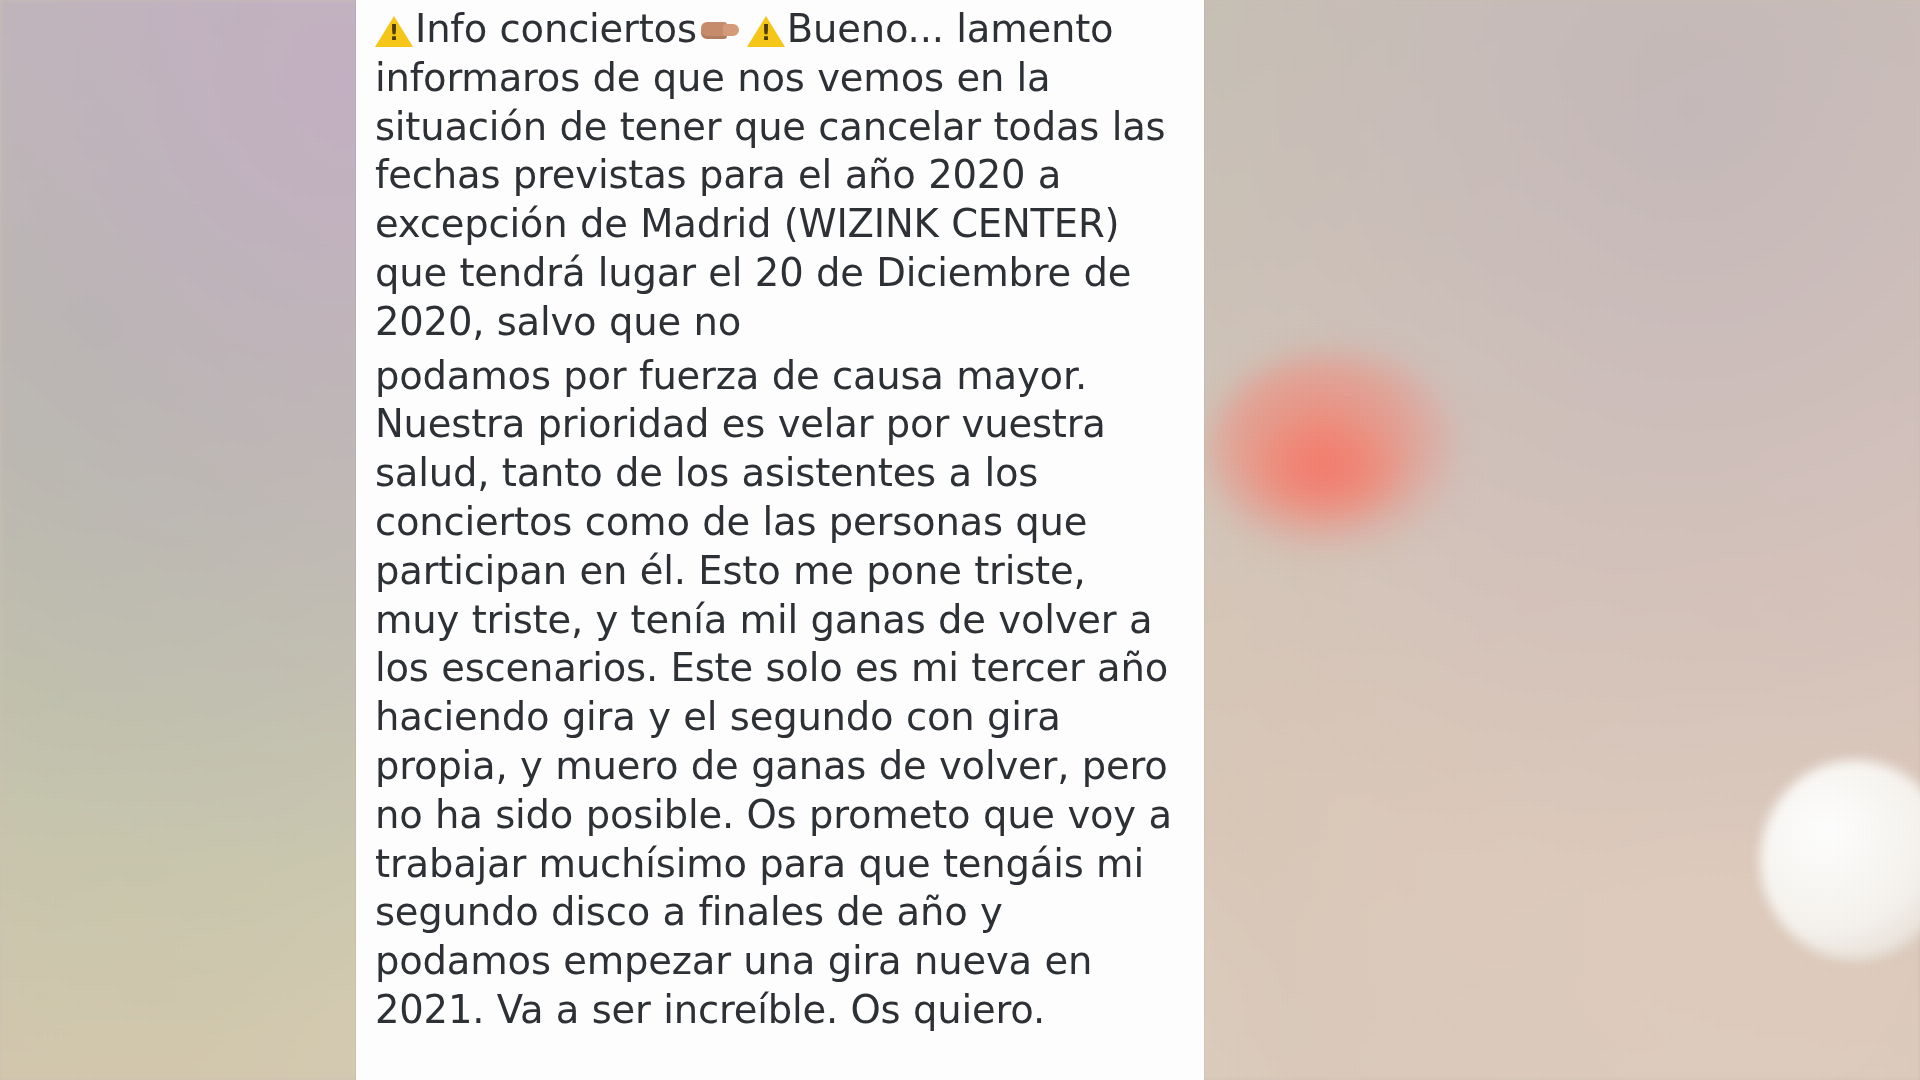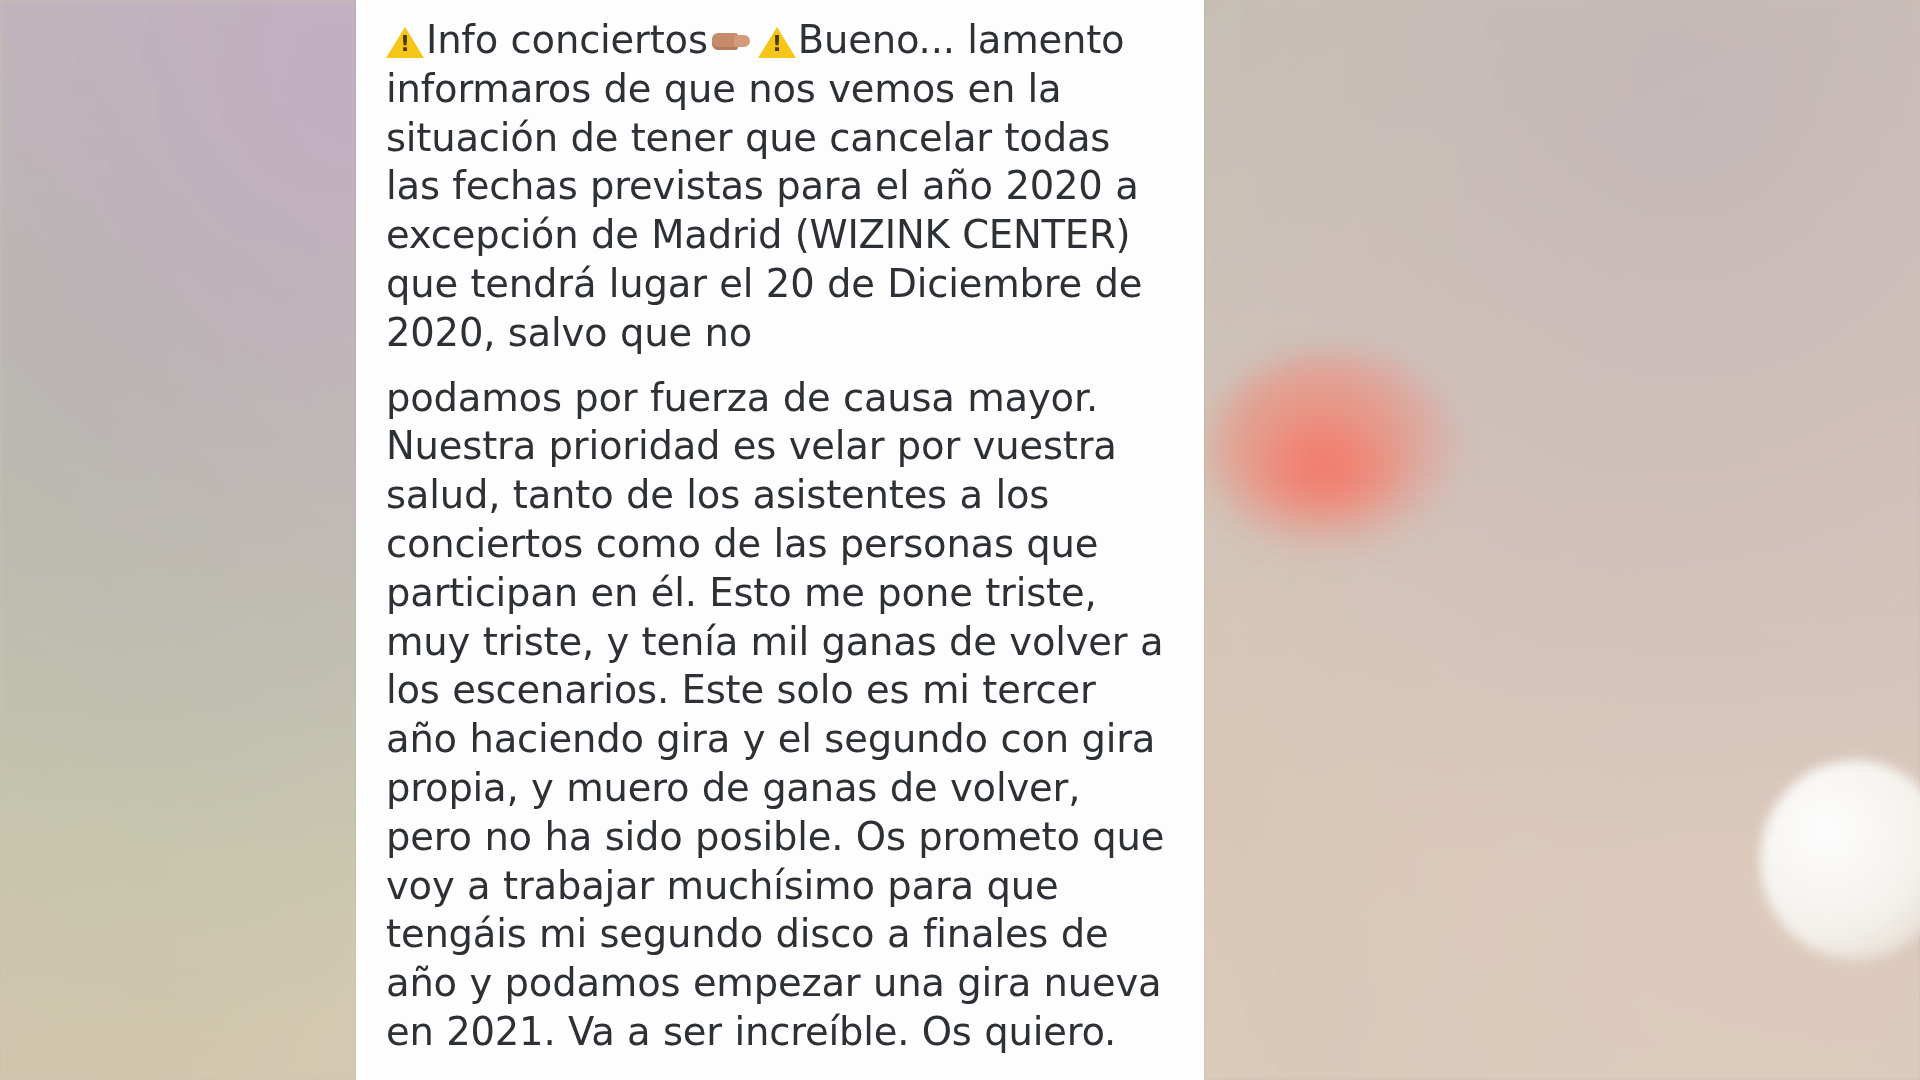--- a/index.html
+++ b/index.html
@@ -97,21 +97,21 @@
     padding: 0 18px 0 14px;
     font-family: "DejaVu Sans", sans-serif;
     font-size: 38.5px;
     line-height: 48.8px;
     color: #2d3135;
     letter-spacing: -0.2px;
     word-spacing: 0.5px;
   }
 
   .post-body p {
-    margin: 16px;
+    margin: 5px;
   }
 
   .para-1 {
     padding-top: 0;
     text-indent: 0;
   }
 
   .warn-tri {
     display: inline-block;
     position: relative;

